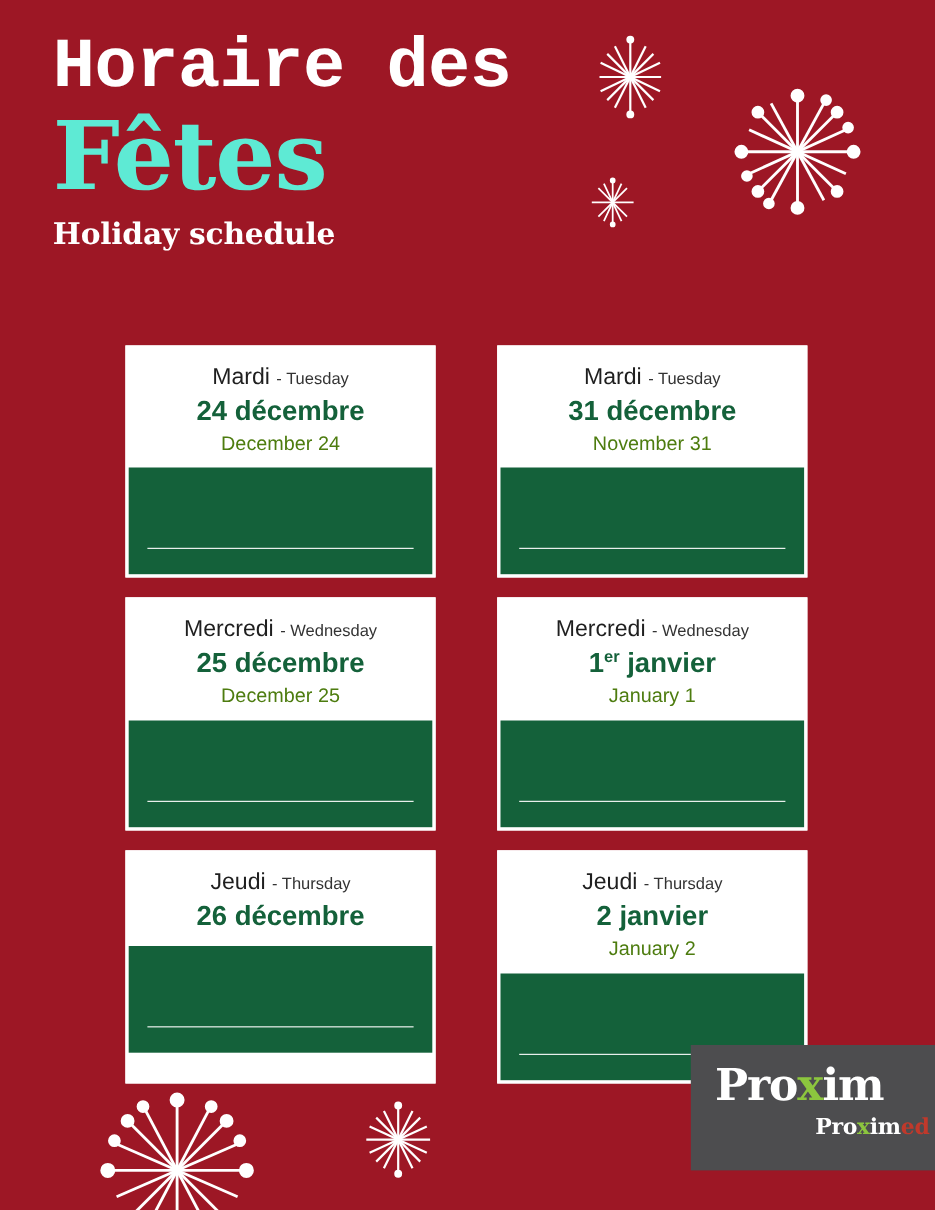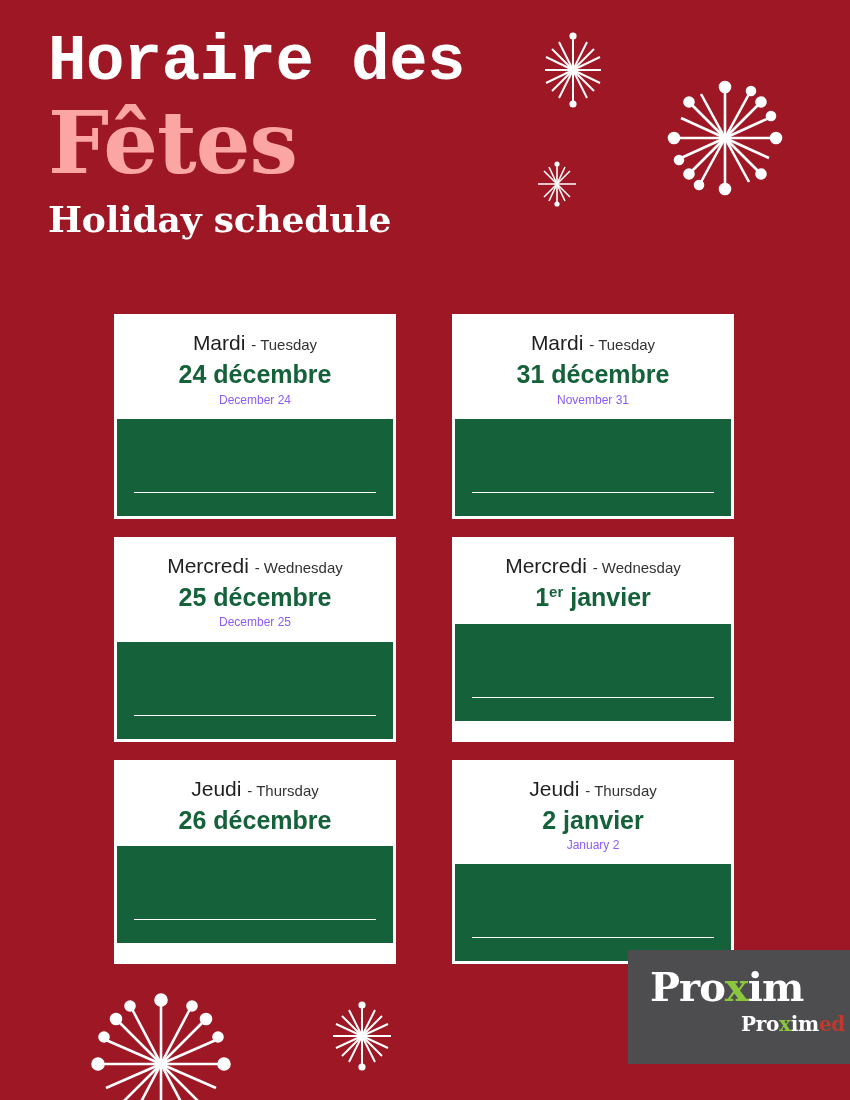--- a/index.html
+++ b/index.html
@@ -27,29 +27,29 @@
     font-weight: bold;
     font-size: 64px;
     color: #ffffff;
     line-height: 1.0;
     letter-spacing: -0.5px;
   }
   .title-line2 {
     font-family: "DejaVu Serif", serif;
     font-weight: bold;
     font-size: 86px;
-    color: #fca5a5;
+    color: #5eead4;
     line-height: 1.05;
     margin-top: 4px;
     letter-spacing: -1px;
   }
   .title-sub {
     font-family: "DejaVu Serif", serif;
     font-weight: bold;
-    font-size: 36px;
+    font-size: 27px;
     color: #ffffff;
     margin-top: 10px;
     letter-spacing: -0.2px;
   }
 
   
   .snow {
     position: absolute;
     pointer-events: none;
   }
@@ -96,22 +96,22 @@
     font-weight: bold;
     font-size: 25px;
     margin-top: 7px;
     line-height: 1.1;
   }
   .date-fr sup {
     font-size: 15px;
     vertical-align: super;
   }
   .date-en {
-    color: #8b5cf6;
-    font-size: 12px;
+    color: #4d7c0f;
+    font-size: 18px;
     margin-top: 5px;
     line-height: 1.1;
     text-align: center;
   }
   .card-body {
     background: #14613a;
     height: 97px;
     position: relative;
   }
   .writeline {
@@ -305,20 +305,21 @@
       </div>
     </div>
 
     <div class="card">
       <div class="card-head">
         <div class="dayline">
           <span class="fr">Mercredi</span>
           <span class="en">- Wednesday</span>
         </div>
         <div class="date-fr"><span>1</span><sup>er</sup><span> janvier</span></div>
+        <div class="date-en">January 1</div>
       </div>
       <div class="card-body">
         <div class="writeline"></div>
       </div>
     </div>
   </div>
 
   <div class="grid-row">
     <div class="card">
       <div class="card-head">

